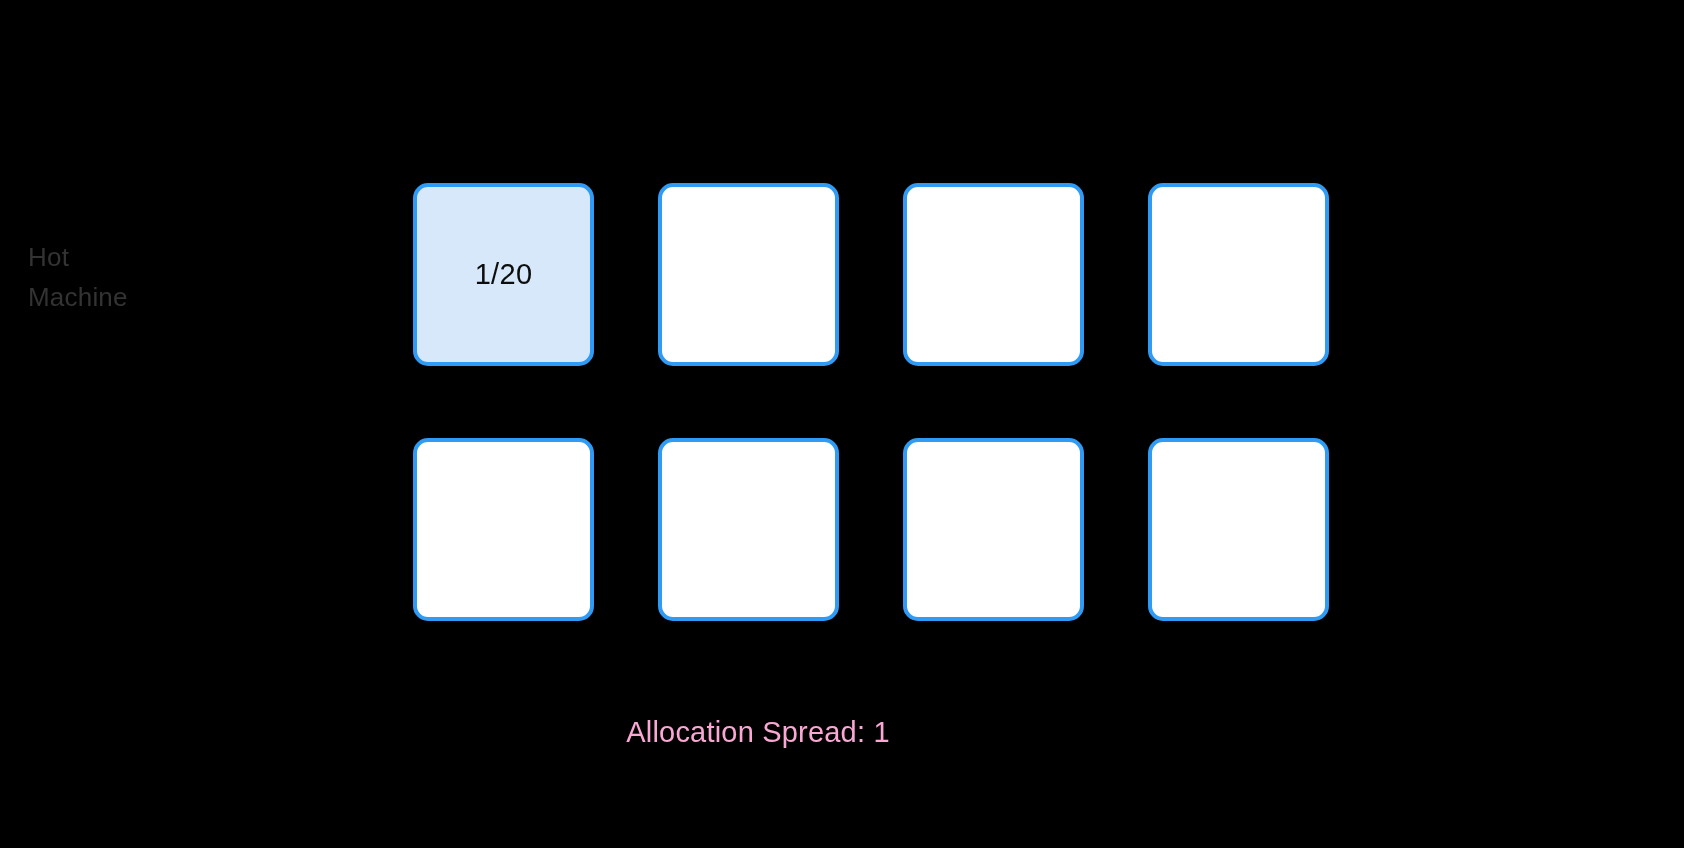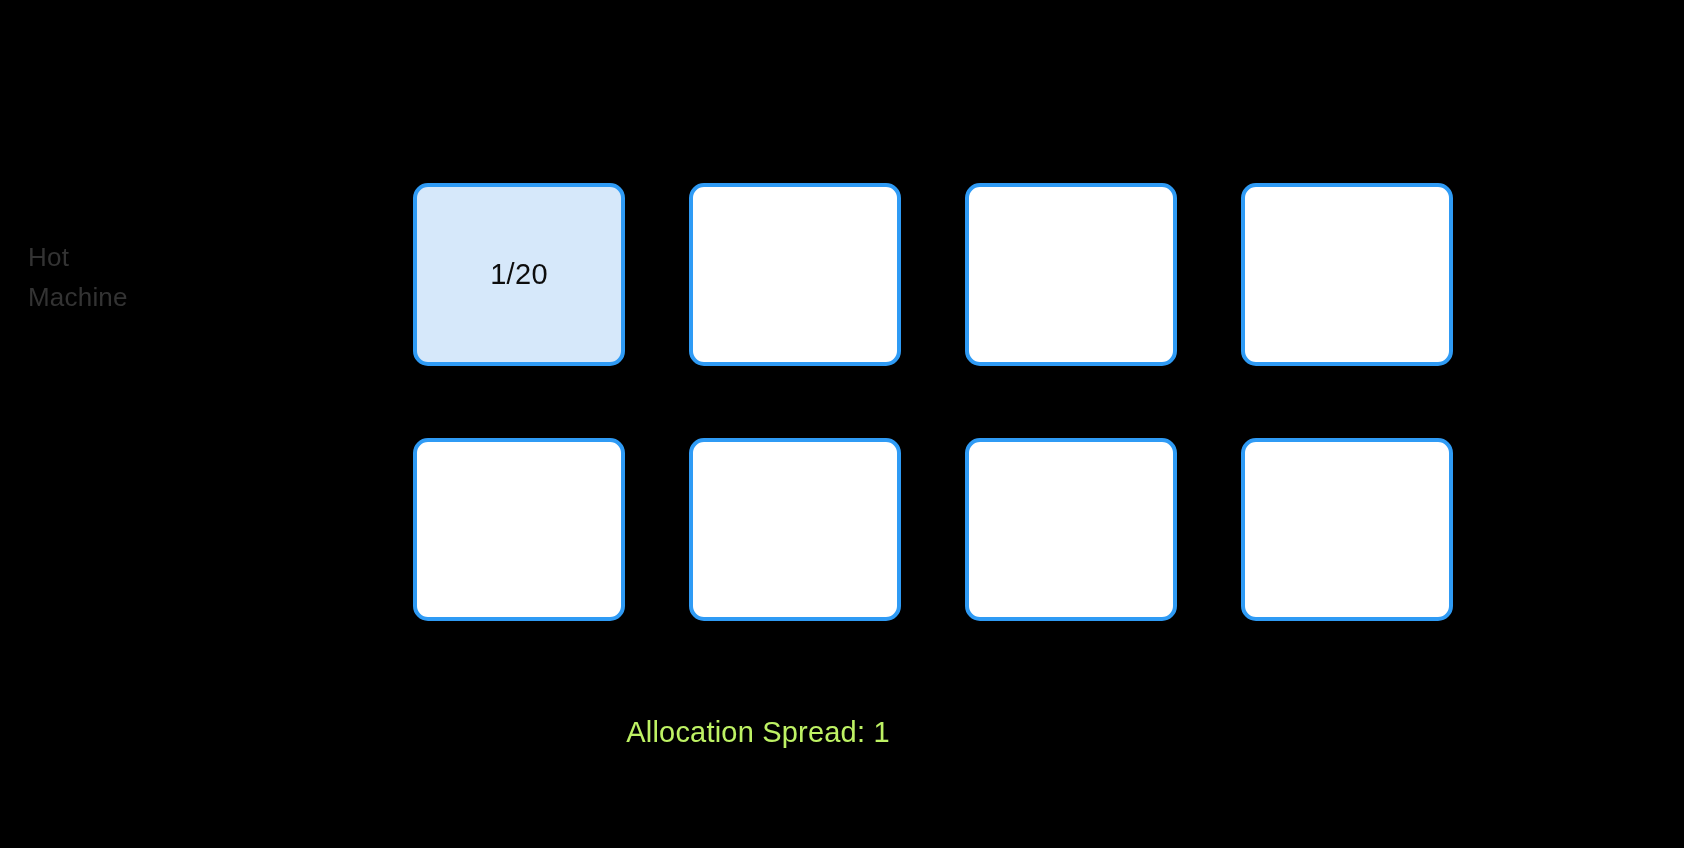--- a/index.html
+++ b/index.html
@@ -50,21 +50,21 @@
     display: flex;
     gap: 64px;
   }
   .grid-row + .grid-row {
     margin-top: 72px;
   }
 
   .cell {
     position: relative;
     box-sizing: border-box;
-    width: 212px;
+    width: 181px;
     height: 183px;
     border: 4px solid #2f9bf5;
     border-radius: 15px;
     background: #ffffff;
     display: flex;
     align-items: center;
     justify-content: center;
   }
   .cell.highlight {
     background: #d6e8fa;
@@ -82,21 +82,21 @@
     display: none;
   }
 
   
   #caption {
     position: absolute;
     left: 0;
     top: 712px;
     width: 1684px;
     text-align: center;
-    color: #bef264;
+    color: #f9a8d4;
     font-size: 29px;
     line-height: 40px;
     font-weight: 400;
     letter-spacing: 0.2px;
     user-select: none;
   }
   #caption .caption-inner {
     display: inline-block;
     transform: translateX(-84px);
   }

